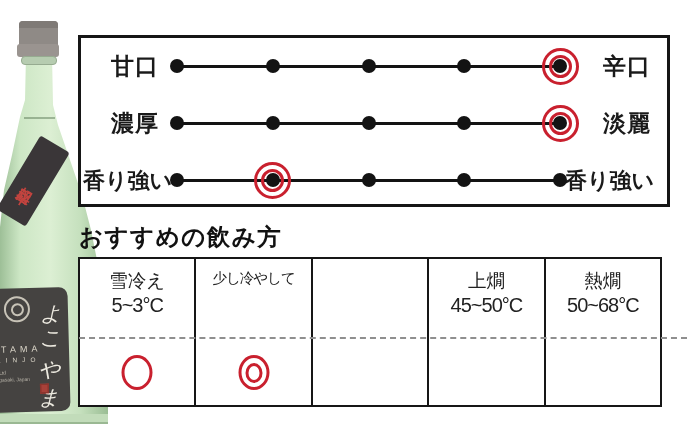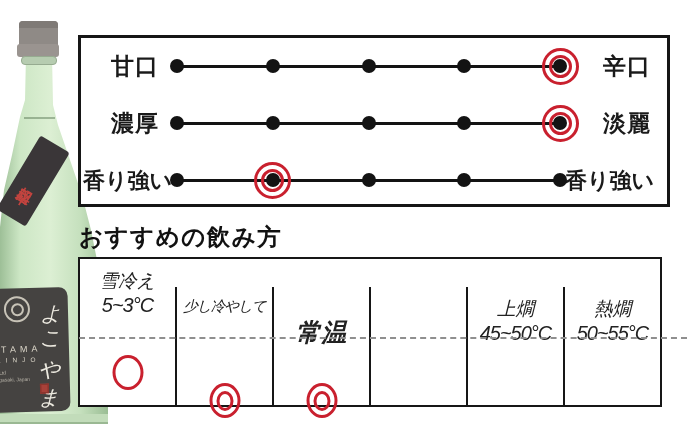--- a/index.html
+++ b/index.html
@@ -53,24 +53,24 @@
   .target-ring{position:absolute;top:-18.5px;width:37px;height:37px;border:3.5px solid #c9202e;border-radius:50%;
     box-sizing:border-box;display:flex;align-items:center;justify-content:center;background:transparent;}
   .target-ring-inner{width:23px;height:23px;border:3px solid #c9202e;border-radius:50%;box-sizing:border-box;}
   
   .serving-title{
     position:absolute;left:79px;top:221px;margin:0;z-index:2;font-family:"DejaVu Serif",serif;
     font-size:23.5px;font-weight:bold;color:#111;letter-spacing:1.5px;white-space:nowrap;
   }
   .serving-table{
     position:absolute;left:78px;top:257px;width:584px;height:150px;background:#fff;
-    border:2.5px solid #161616;box-sizing:border-box;display:flex;z-index:2;font-style:italic;
+    border:2.5px solid #161616;box-sizing:border-box;display:flex;z-index:2;
   }
   .serving-col{flex:1 1 0;position:relative;text-align:center;padding-top:11px;box-sizing:border-box;}
-  .serving-col + .serving-col{border-left:2.5px solid #161616;margin-top:28px;}
+  .serving-col + .serving-col{border-left:2.5px solid #161616;}
   .col-name{font-size:18.5px;color:#222;line-height:1.15;white-space:nowrap;}
   .col-name.long{font-size:14.5px;letter-spacing:-1px;}
   .col-name.solo{font-size:25px;font-weight:bold;margin-top:20px;letter-spacing:1px;}
   .col-temp{font-size:20px;color:#222;margin-top:3px;letter-spacing:-1px;white-space:nowrap;}
   .dash-divider{position:absolute;left:79px;top:337px;width:608px;height:0;border-top:2.5px dashed #8f8f8f;z-index:3;}
   .mark{position:absolute;left:50%;top:96px;transform:translateX(-50%);width:31px;height:35px;
     border:3px solid #c9202e;border-radius:50%;box-sizing:border-box;display:flex;align-items:center;justify-content:center;}
   .mark-inner{width:17px;height:20px;border:3px solid #c9202e;border-radius:50%;box-sizing:border-box;}
 </style>
 </head>
@@ -151,32 +151,25 @@
     <div class="col-temp">5~3°C</div>
   <div class="mark"></div>
       </div>
       <div class="serving-col">
     <div class="col-name long">少し冷やして</div>
   <div class="mark">
           <div class="mark-inner"></div>
         </div>
       </div>
       <div class="serving-col">
-    <div class="col-name solo">常温</div>
-    <div class="col-temp"></div>
-  <div class="mark">
-          <div class="mark-inner"></div>
-        </div>
-      </div>
-      <div class="serving-col">
   </div>
       <div class="serving-col">
     <div class="col-name">上燗</div>
     <div class="col-temp">45~50°C</div>
   </div>
       <div class="serving-col">
     <div class="col-name">熱燗</div>
-    <div class="col-temp">50~55°C</div>
+    <div class="col-temp">50~68°C</div>
   </div>
     </div>
   <div class="dash-divider"></div>
 
 </div>
 
 </body></html>

